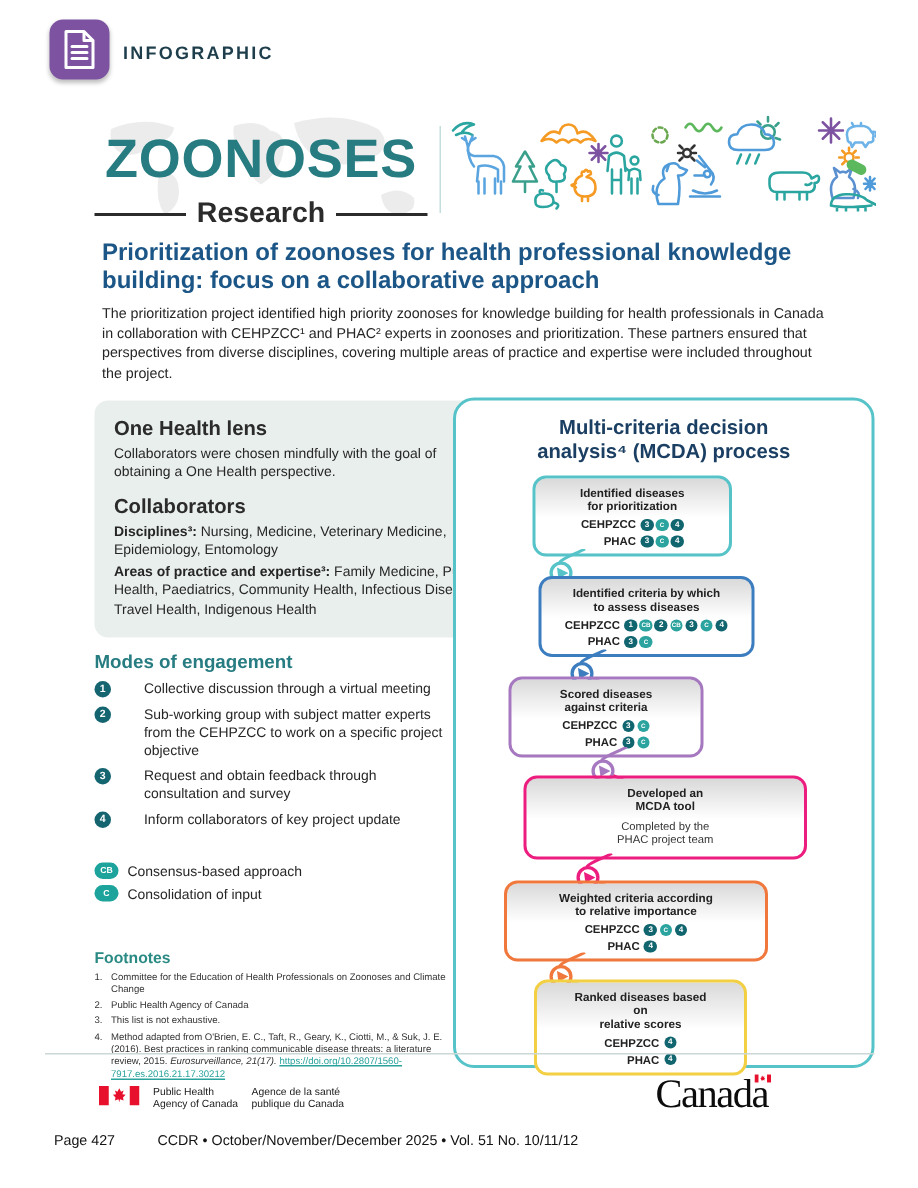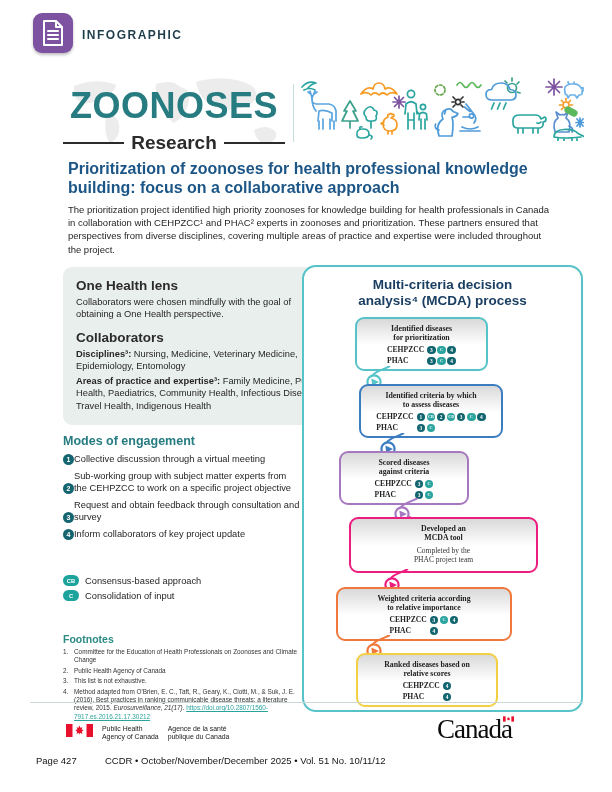--- a/index.html
+++ b/index.html
@@ -27,45 +27,45 @@
   .intro{position:absolute;left:68px;top:203px;width:482px;font-size:9.5px;line-height:13.2px;color:#262626;}
   .intro b{font-weight:normal;}
   
   .lens-box{position:absolute;left:63px;top:267px;width:276px;height:158px;background:#e9efec;
             border-radius:9px;padding:11px 13px;box-sizing:border-box;}
   .lens-box h3{margin:0;font-size:13.5px;font-weight:600;color:#2b2b2b;}
   .lens-box p{margin:3px 0 0;font-size:9.3px;line-height:12.3px;color:#262626;}
   .lens-box .collab{margin-top:9px;}
   .modes{position:absolute;left:63px;top:434px;width:238px;}
   .modes h4{margin:0 0 4px;font-size:12.5px;font-weight:bold;color:#267c81;}
-  .mode-item{display:flex;gap:0;font-size:9.3px;line-height:12px;margin-top:5px;align-items:flex-end;}
+  .mode-item{display:flex;gap:22px;font-size:9.3px;line-height:12px;margin-top:5px;}
   .mode-num{flex:none;width:11px;height:11px;margin-top:1px;border-radius:50%;background:#156570;
             color:#fff;font-size:7px;font-weight:bold;display:flex;align-items:center;justify-content:center;}
   .decision{position:absolute;left:63px;top:571px;width:238px;}
   .decision h4{margin:0 0 5px;font-size:12.5px;font-weight:bold;color:#1d4963;}
   .dm-item{display:flex;gap:6px;align-items:flex-end;font-size:9.3px;margin-top:4px;}
   .dm-badge{flex:none;min-width:12px;height:11px;padding:0 2px;border-radius:7px;background:#1ba39c;
             color:#fff;font-size:5.8px;font-weight:bold;display:flex;align-items:center;justify-content:center;}
   .footnotes{position:absolute;left:63px;top:633px;width:243px;}
   .footnotes h5{margin:0 0 3px;font-size:10.5px;font-weight:bold;color:#2a8a84;}
   .fn{display:flex;gap:3px;font-size:6.4px;line-height:8.4px;color:#333;margin-top:2px;}
   .fn-num{flex:none;width:8px;}
   .fn i{font-style:italic;}
   .fn a{color:#2aa39d;text-decoration:underline;}
   
   .mcda{position:absolute;left:302px;top:265px;width:281px;height:447px;border:2.5px solid #56c3c9;
         border-radius:14px;background:#fff;box-sizing:border-box;}
   .mcda-title{text-align:center;margin-top:10px;font-size:13.5px;line-height:16px;font-weight:bold;color:#1b3f63;}
   .fbox{position:absolute;border:2.5px solid;border-radius:9px;box-sizing:border-box;text-align:center;
-        background:linear-gradient(180deg,#d9d9d9 0,#ffffff 52%);padding:5px 20px 4px;font-family:Liberation Serif, serif;}
+        background:linear-gradient(180deg,#d9d9d9 0,#ffffff 52%);padding:5px 20px 4px;}
   .fbox-title{font-size:7.8px;line-height:9.2px;font-weight:bold;color:#222;}
   .fbox-sub{font-size:7.5px;line-height:9px;color:#333;margin-top:4px;}
   .frows{margin-top:3px;display:grid;grid-template-columns:auto auto;justify-content:center;
          column-gap:3px;row-gap:2px;align-items:center;}
-  .forg{font-size:7.6px;font-weight:600;color:#222;text-align:left;}
+  .forg{font-size:7.6px;font-weight:600;color:#222;text-align:right;}
   .fbadges{display:flex;gap:1.5px;}
   .fbadge{width:8.6px;height:8.6px;border-radius:50%;color:#fff;font-size:5.4px;font-weight:bold;
           display:flex;align-items:center;justify-content:center;}
   .fbadge.letter{font-size:4.2px;}
   .fconn{position:absolute;}
   .b1{left:51px;top:50px;width:133px;min-height:48px;}
   .b2{left:55px;top:117px;width:144px;min-height:52px;}
   .b3{left:35px;top:184px;width:130px;min-height:48px;}
   .b4{left:45px;top:250px;width:189px;min-height:56px;}
   .b5{left:32px;top:320px;width:176px;min-height:50px;}

